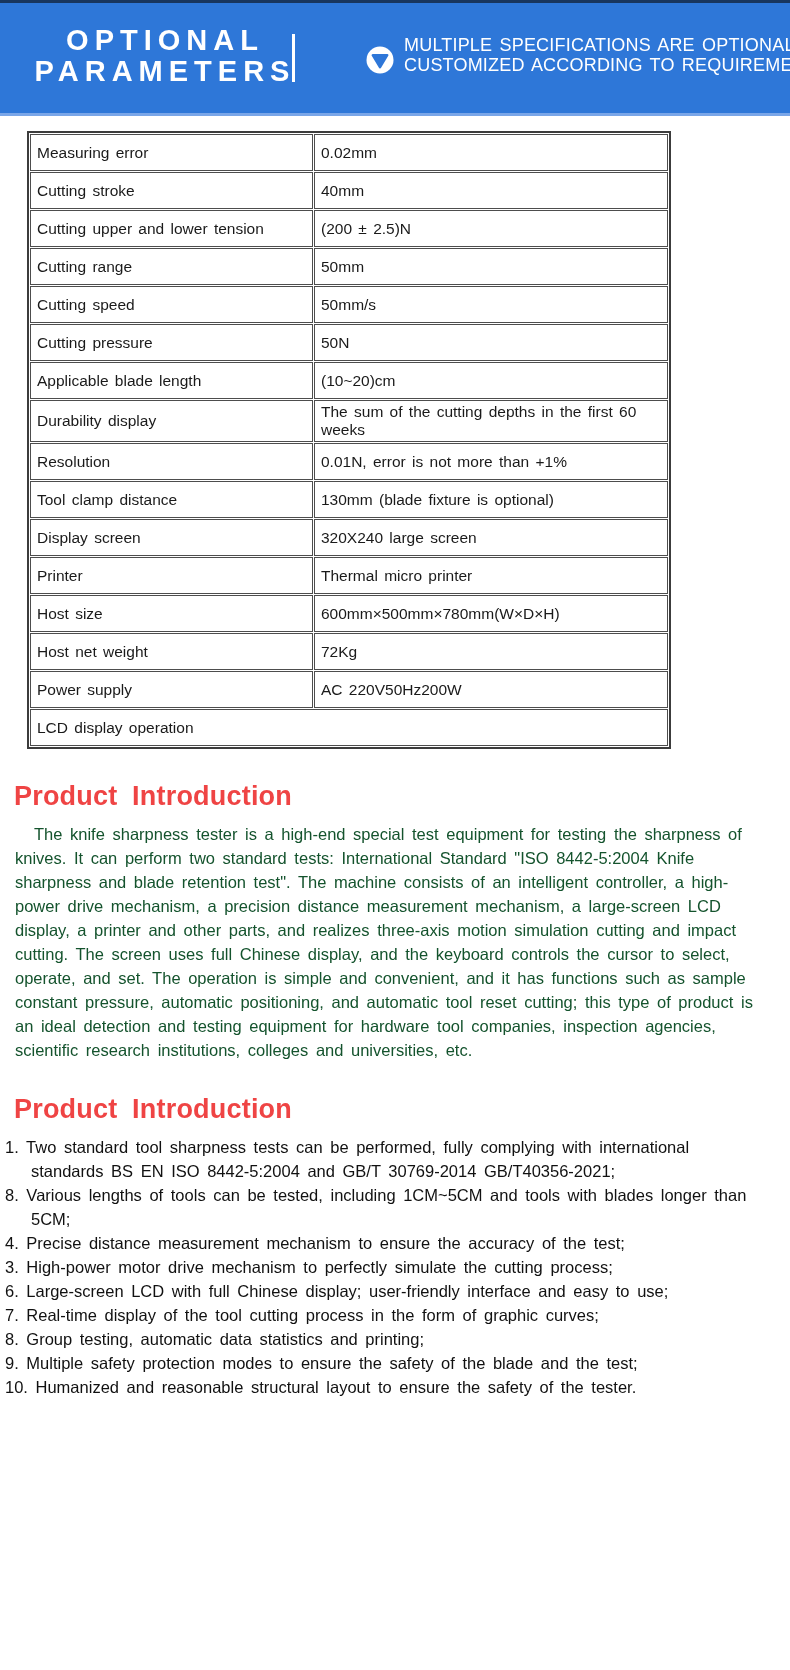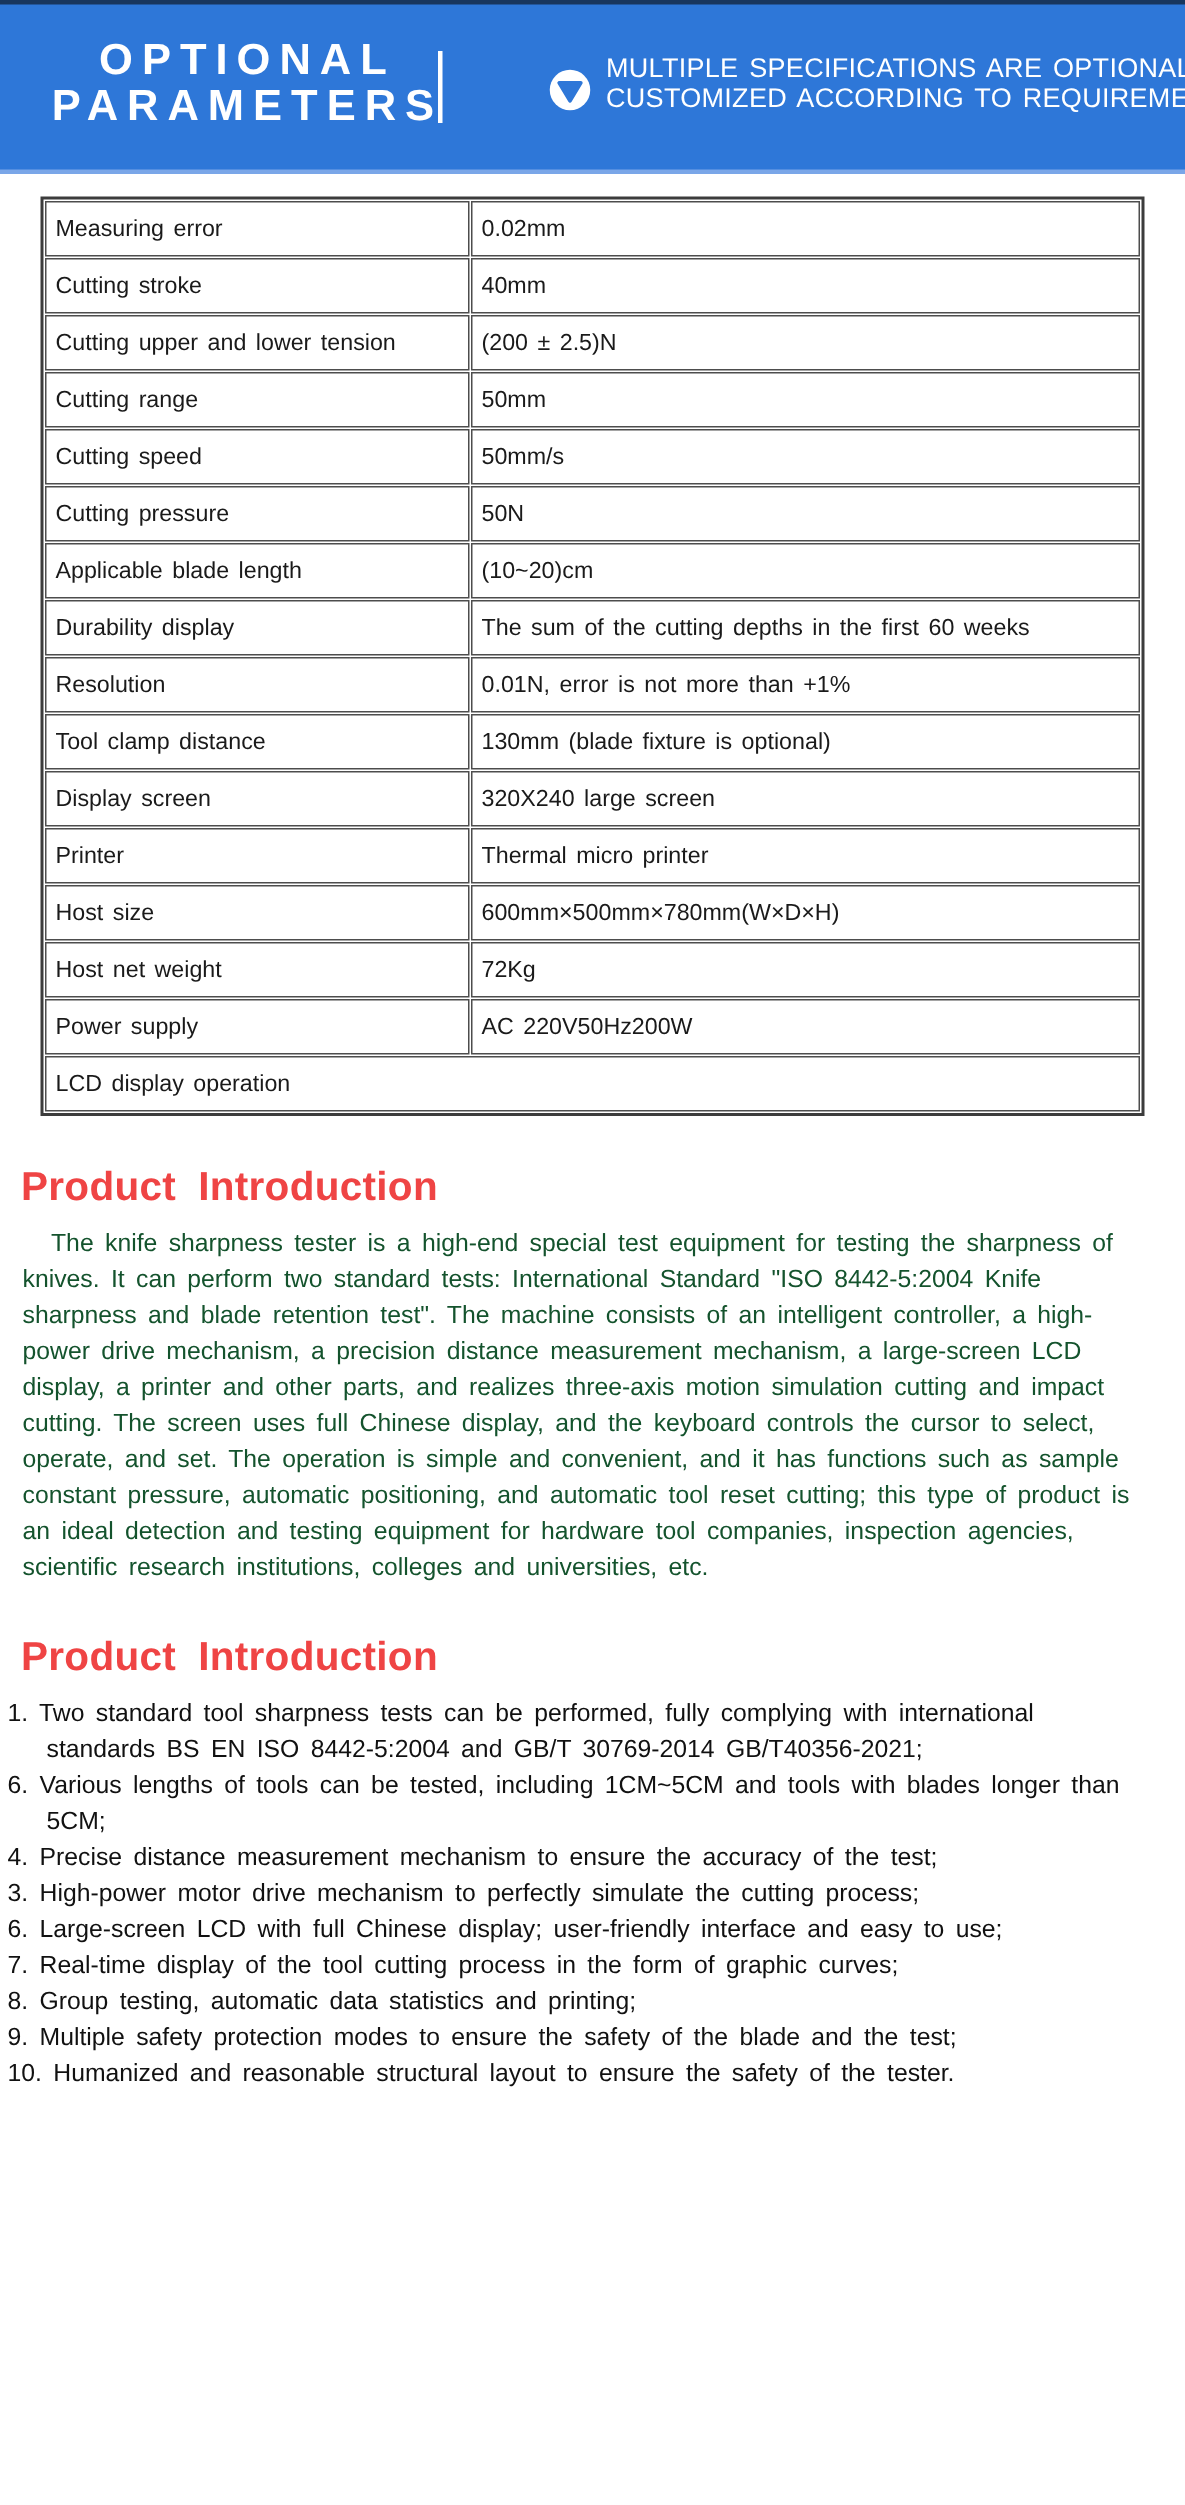--- a/index.html
+++ b/index.html
@@ -51,21 +51,21 @@
     font-size: 18px;
     line-height: 19.5px;
     letter-spacing: 0.2px;
     word-spacing: 2px;
     white-space: nowrap;
   }
 
   
   table.spec {
     margin: 15px 0 0 27px;
-    width: 736px;
+    width: 644px;
     border-collapse: separate;
     border-spacing: 1px;
     border: 2px solid #3c3c3c;
     background: #ffffff;
   }
   table.spec td {
     border: 1.2px solid #4d4d4d;
     height: 37px;
     padding: 2px 6px;
     font-size: 15.5px;
@@ -191,21 +191,21 @@
     </tr>
   </tbody>
 </table>
 
 <h2 class="section-heading">Product Introduction</h2>
 <p class="intro-paragraph">The knife sharpness tester is a high-end special test equipment for testing the sharpness of knives. It can perform two standard tests: International Standard "ISO 8442-5:2004 Knife sharpness and blade retention test". The machine consists of an intelligent controller, a high-power drive mechanism, a precision distance measurement mechanism, a large-screen LCD display, a printer and other parts, and realizes three-axis motion simulation cutting and impact cutting. The screen uses full Chinese display, and the keyboard controls the cursor to select, operate, and set. The operation is simple and convenient, and it has functions such as sample constant pressure, automatic positioning, and automatic tool reset cutting; this type of product is an ideal detection and testing equipment for hardware tool companies, inspection agencies, scientific research institutions, colleges and universities, etc.</p>
 
 <h2 class="section-heading">Product Introduction</h2>
 <div class="feature-list">
   <div class="feature-item">1. Two standard tool sharpness tests can be performed, fully complying with international standards BS EN ISO 8442-5:2004 and GB/T 30769-2014 GB/T40356-2021;</div>
-  <div class="feature-item">6. Various lengths of tools can be tested, including 1CM~5CM and tools with blades longer than 5CM;</div>
+  <div class="feature-item">8. Various lengths of tools can be tested, including 1CM~5CM and tools with blades longer than 5CM;</div>
   <div class="feature-item">4. Precise distance measurement mechanism to ensure the accuracy of the test;</div>
   <div class="feature-item">3. High-power motor drive mechanism to perfectly simulate the cutting process;</div>
   <div class="feature-item">6. Large-screen LCD with full Chinese display; user-friendly interface and easy to use;</div>
   <div class="feature-item">7. Real-time display of the tool cutting process in the form of graphic curves;</div>
   <div class="feature-item">8. Group testing, automatic data statistics and printing;</div>
   <div class="feature-item">9. Multiple safety protection modes to ensure the safety of the blade and the test;</div>
   <div class="feature-item">10. Humanized and reasonable structural layout to ensure the safety of the tester.</div>
 </div>
 
 </body></html>

